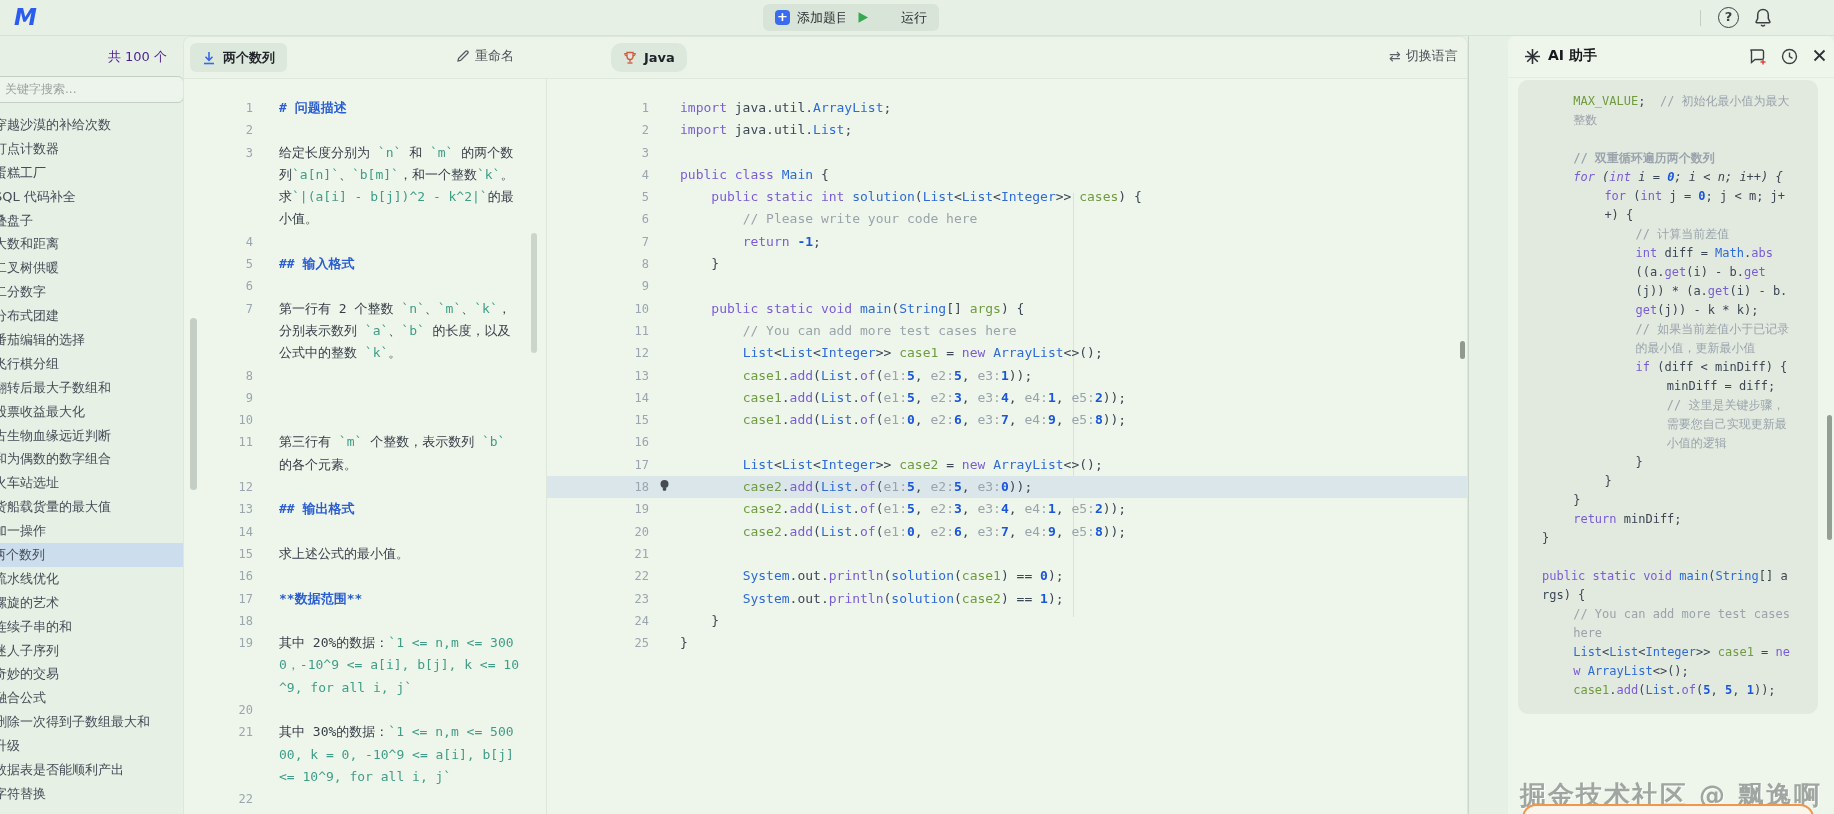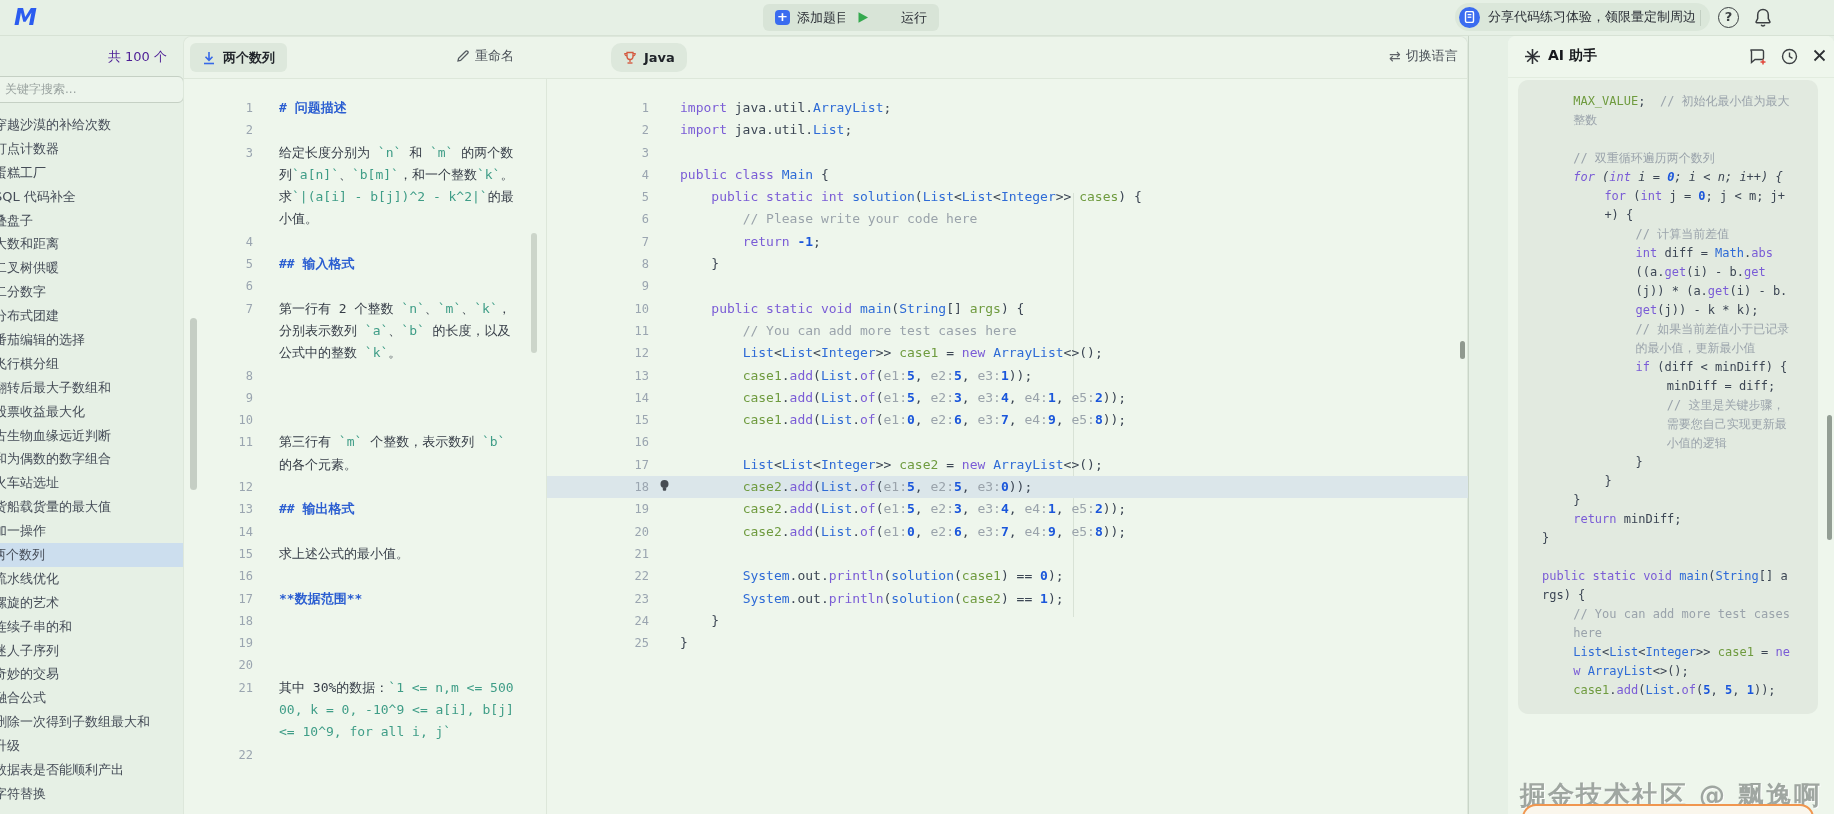--- a/index.html
+++ b/index.html
@@ -89,30 +89,20 @@
     <span class="plus-sq">+</span>
     <span>添加题目</span>
   </div>
   <div class="tb-btn btn-run">
     <svg width="12" height="13" viewBox="0 0 12 13">
         <path d="M1.5 1.2 L11 6.5 L1.5 11.8 Z" fill="#35a94f"></path>
       </svg>
     <span>运行</span>
   </div>
 
-  <div class="promo">
-    <span class="promo-ic">
-      <svg width="11" height="12" viewBox="0 0 11 12">
-          <rect x="1.5" y="0.5" width="8" height="11" rx="1.5" fill="none" stroke="#fff" stroke-width="1.4"></rect>
-          <line x1="3.6" y1="3.6" x2="7.4" y2="3.6" stroke="#fff" stroke-width="1.3"></line>
-          <line x1="3.6" y1="6.2" x2="7.4" y2="6.2" stroke="#fff" stroke-width="1.3"></line>
-        </svg>
-    </span>
-    <span>分享代码练习体验，领限量定制周边</span>
-  </div>
   <div class="tb-div"></div>
   <div class="help-c">?</div>
   <div class="bell">
     <svg width="20" height="22" viewBox="0 0 20 22">
         <path d="M10 2.5c-3.2 0-5.3 2.3-5.3 5.4v3.6l-1.6 3.2c-.2.5.1 1 .7 1h12.4c.6 0 .9-.5.7-1l-1.6-3.2V7.9c0-3.1-2.1-5.4-5.3-5.4z" fill="none" stroke="#3c4043" stroke-width="1.5"></path>
         <path d="M8.2 17.8a1.9 1.9 0 0 0 3.6 0" fill="none" stroke="#3c4043" stroke-width="1.5"></path>
       </svg>
   </div>
 </div>
 
@@ -251,20 +241,21 @@
       <div class="drow">
         <span class="dnum">17</span>
         <div class="dtext"><span class="tk-h">**数据范围**</span></div>
       </div>
       <div class="drow">
         <span class="dnum">18</span>
         <div class="dtext"></div>
       </div>
       <div class="drow">
         <span class="dnum">19</span>
+        <div class="dtext"><span class="tk-x">其中 20%的数据：</span><span class="tk-ic">`1 &lt;= n,m &lt;= 3000，-10^9 &lt;= a[i], b[j], k &lt;= 10^9, for all i, j`</span></div>
       </div>
       <div class="drow">
         <span class="dnum">20</span>
         <div class="dtext"></div>
       </div>
       <div class="drow">
         <span class="dnum">21</span>
         <div class="dtext"><span class="tk-x">其中 30%的数据：</span><span class="tk-ic">`1 &lt;= n,m &lt;= 50000, k = 0, -10^9 &lt;= a[i], b[j] &lt;= 10^9, for all i, j`</span></div>
       </div>
       <div class="drow">
@@ -309,21 +300,21 @@
     <div class="code-thumb"></div>
   </div>
 </div>
 
 <div class="page-div"></div>
 
 <div class="ai">
   <div class="ai-card">
       <div class="arow" style="padding-left: 31.2px;"><span class="tk-v">MAX_VALUE</span><span class="tk-pl">;  </span><span class="tk-cm">// 初始化最小值为最大整数</span></div>
       <div class="arow" style="padding-left: 0px;"></div>
-      <div class="arow" style="padding-left: 31.2px;"><span class="tk-cm">// 双重循环遍历两个数列</span></div>
+      <div class="arow" style="padding-left: 31.2px; font-weight: bold;"><span class="tk-cm">// 双重循环遍历两个数列</span></div>
       <div class="arow" style="padding-left: 31.2px; font-style: italic;"><span class="tk-k">for</span><span class="tk-pl"> (</span><span class="tk-k">int</span><span class="tk-pl"> i = </span><span class="tk-nu">0</span><span class="tk-pl">; i &lt; n; i++) {</span></div>
       <div class="arow" style="padding-left: 62.4px;"><span class="tk-k">for</span><span class="tk-pl"> (</span><span class="tk-k">int</span><span class="tk-pl"> j = </span><span class="tk-nu">0</span><span class="tk-pl">; j &lt; m; j++) {</span></div>
       <div class="arow" style="padding-left: 93.6px;"><span class="tk-cm">// 计算当前差值</span></div>
       <div class="arow" style="padding-left: 93.6px;"><span class="tk-k">int</span><span class="tk-pl"> diff = </span><span class="tk-ty">Math</span><span class="tk-pl">.</span><span class="tk-k">abs</span><span class="tk-pl">((a.</span><span class="tk-k">get</span><span class="tk-pl">(i) - b.</span><span class="tk-k">get</span><span class="tk-pl">(j)) * (a.</span><span class="tk-k">get</span><span class="tk-pl">(i) - b.</span><span class="tk-k">get</span><span class="tk-pl">(j)) - k * k);</span></div>
       <div class="arow" style="padding-left: 93.6px;"><span class="tk-cm">// 如果当前差值小于已记录的最小值，更新最小值</span></div>
       <div class="arow" style="padding-left: 93.6px;"><span class="tk-k">if</span><span class="tk-pl"> (diff &lt; minDiff) {</span></div>
       <div class="arow" style="padding-left: 124.8px;"><span class="tk-pl">minDiff = diff;  </span><span class="tk-cm">// 这里是关键步骤，需要您自己实现更新最小值的逻辑</span></div>
       <div class="arow" style="padding-left: 93.6px;"><span class="tk-pl">}</span></div>
       <div class="arow" style="padding-left: 62.4px;"><span class="tk-pl">}</span></div>
       <div class="arow" style="padding-left: 31.2px;"><span class="tk-pl">}</span></div>

